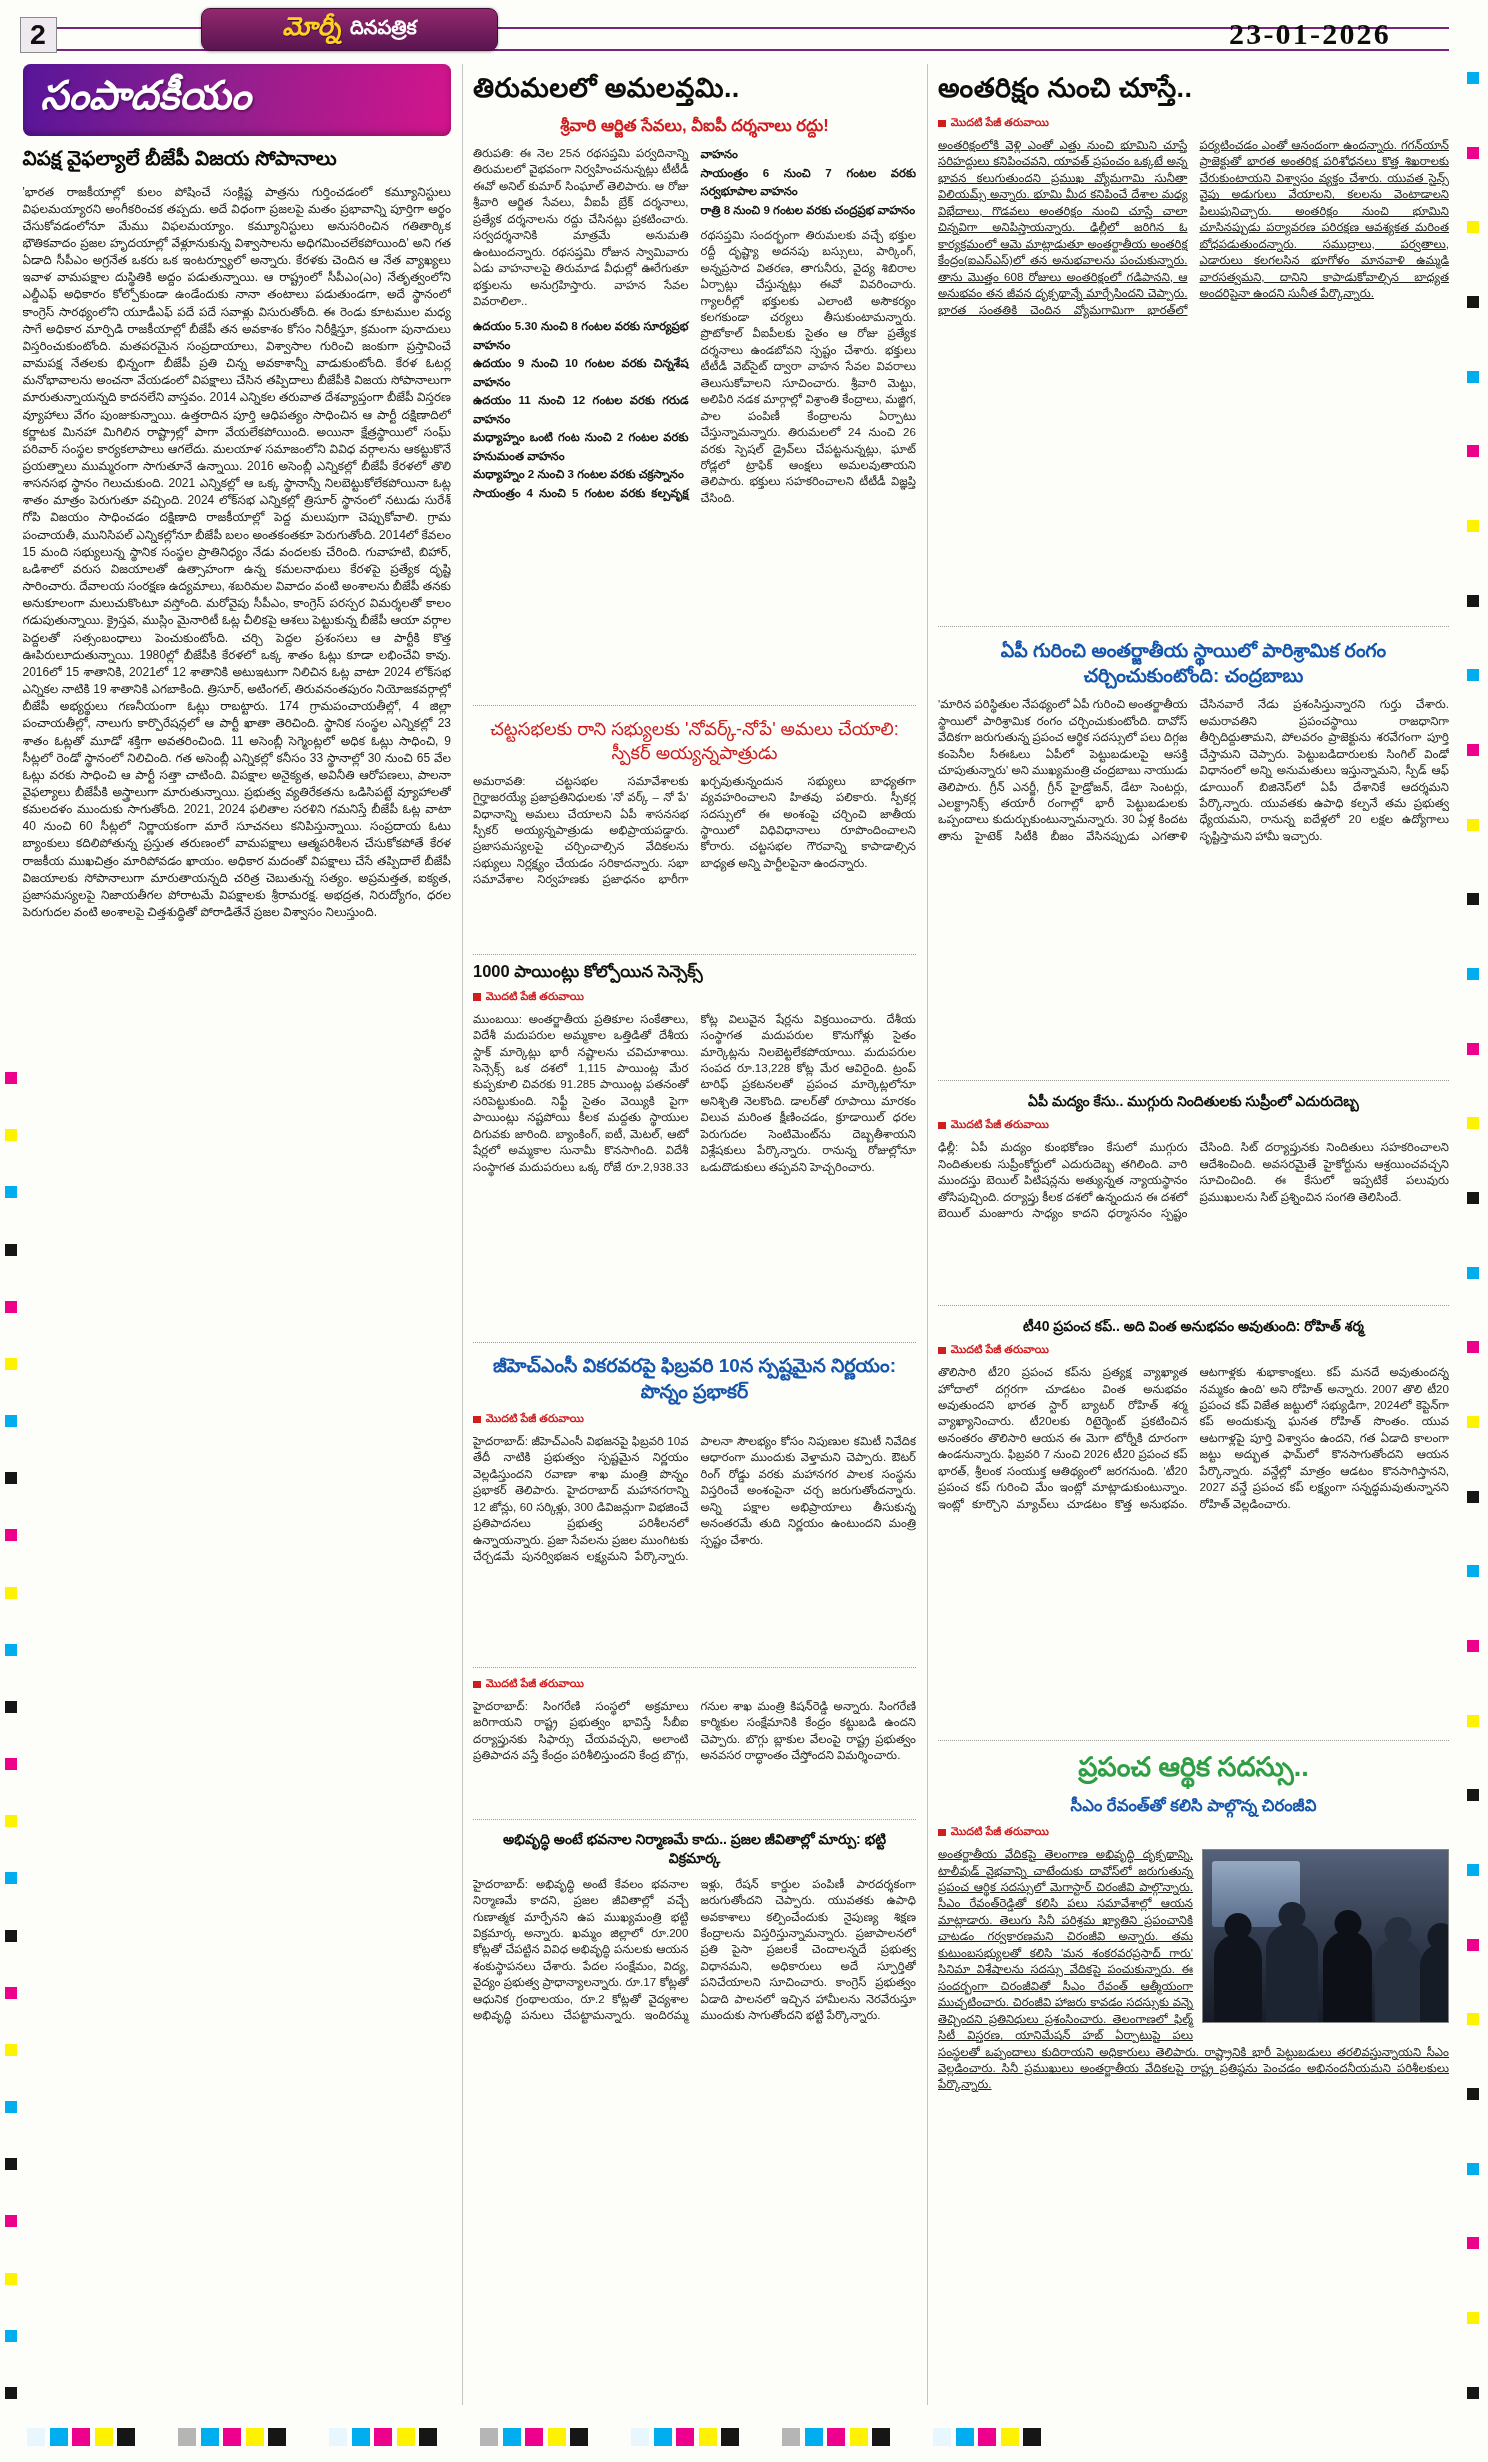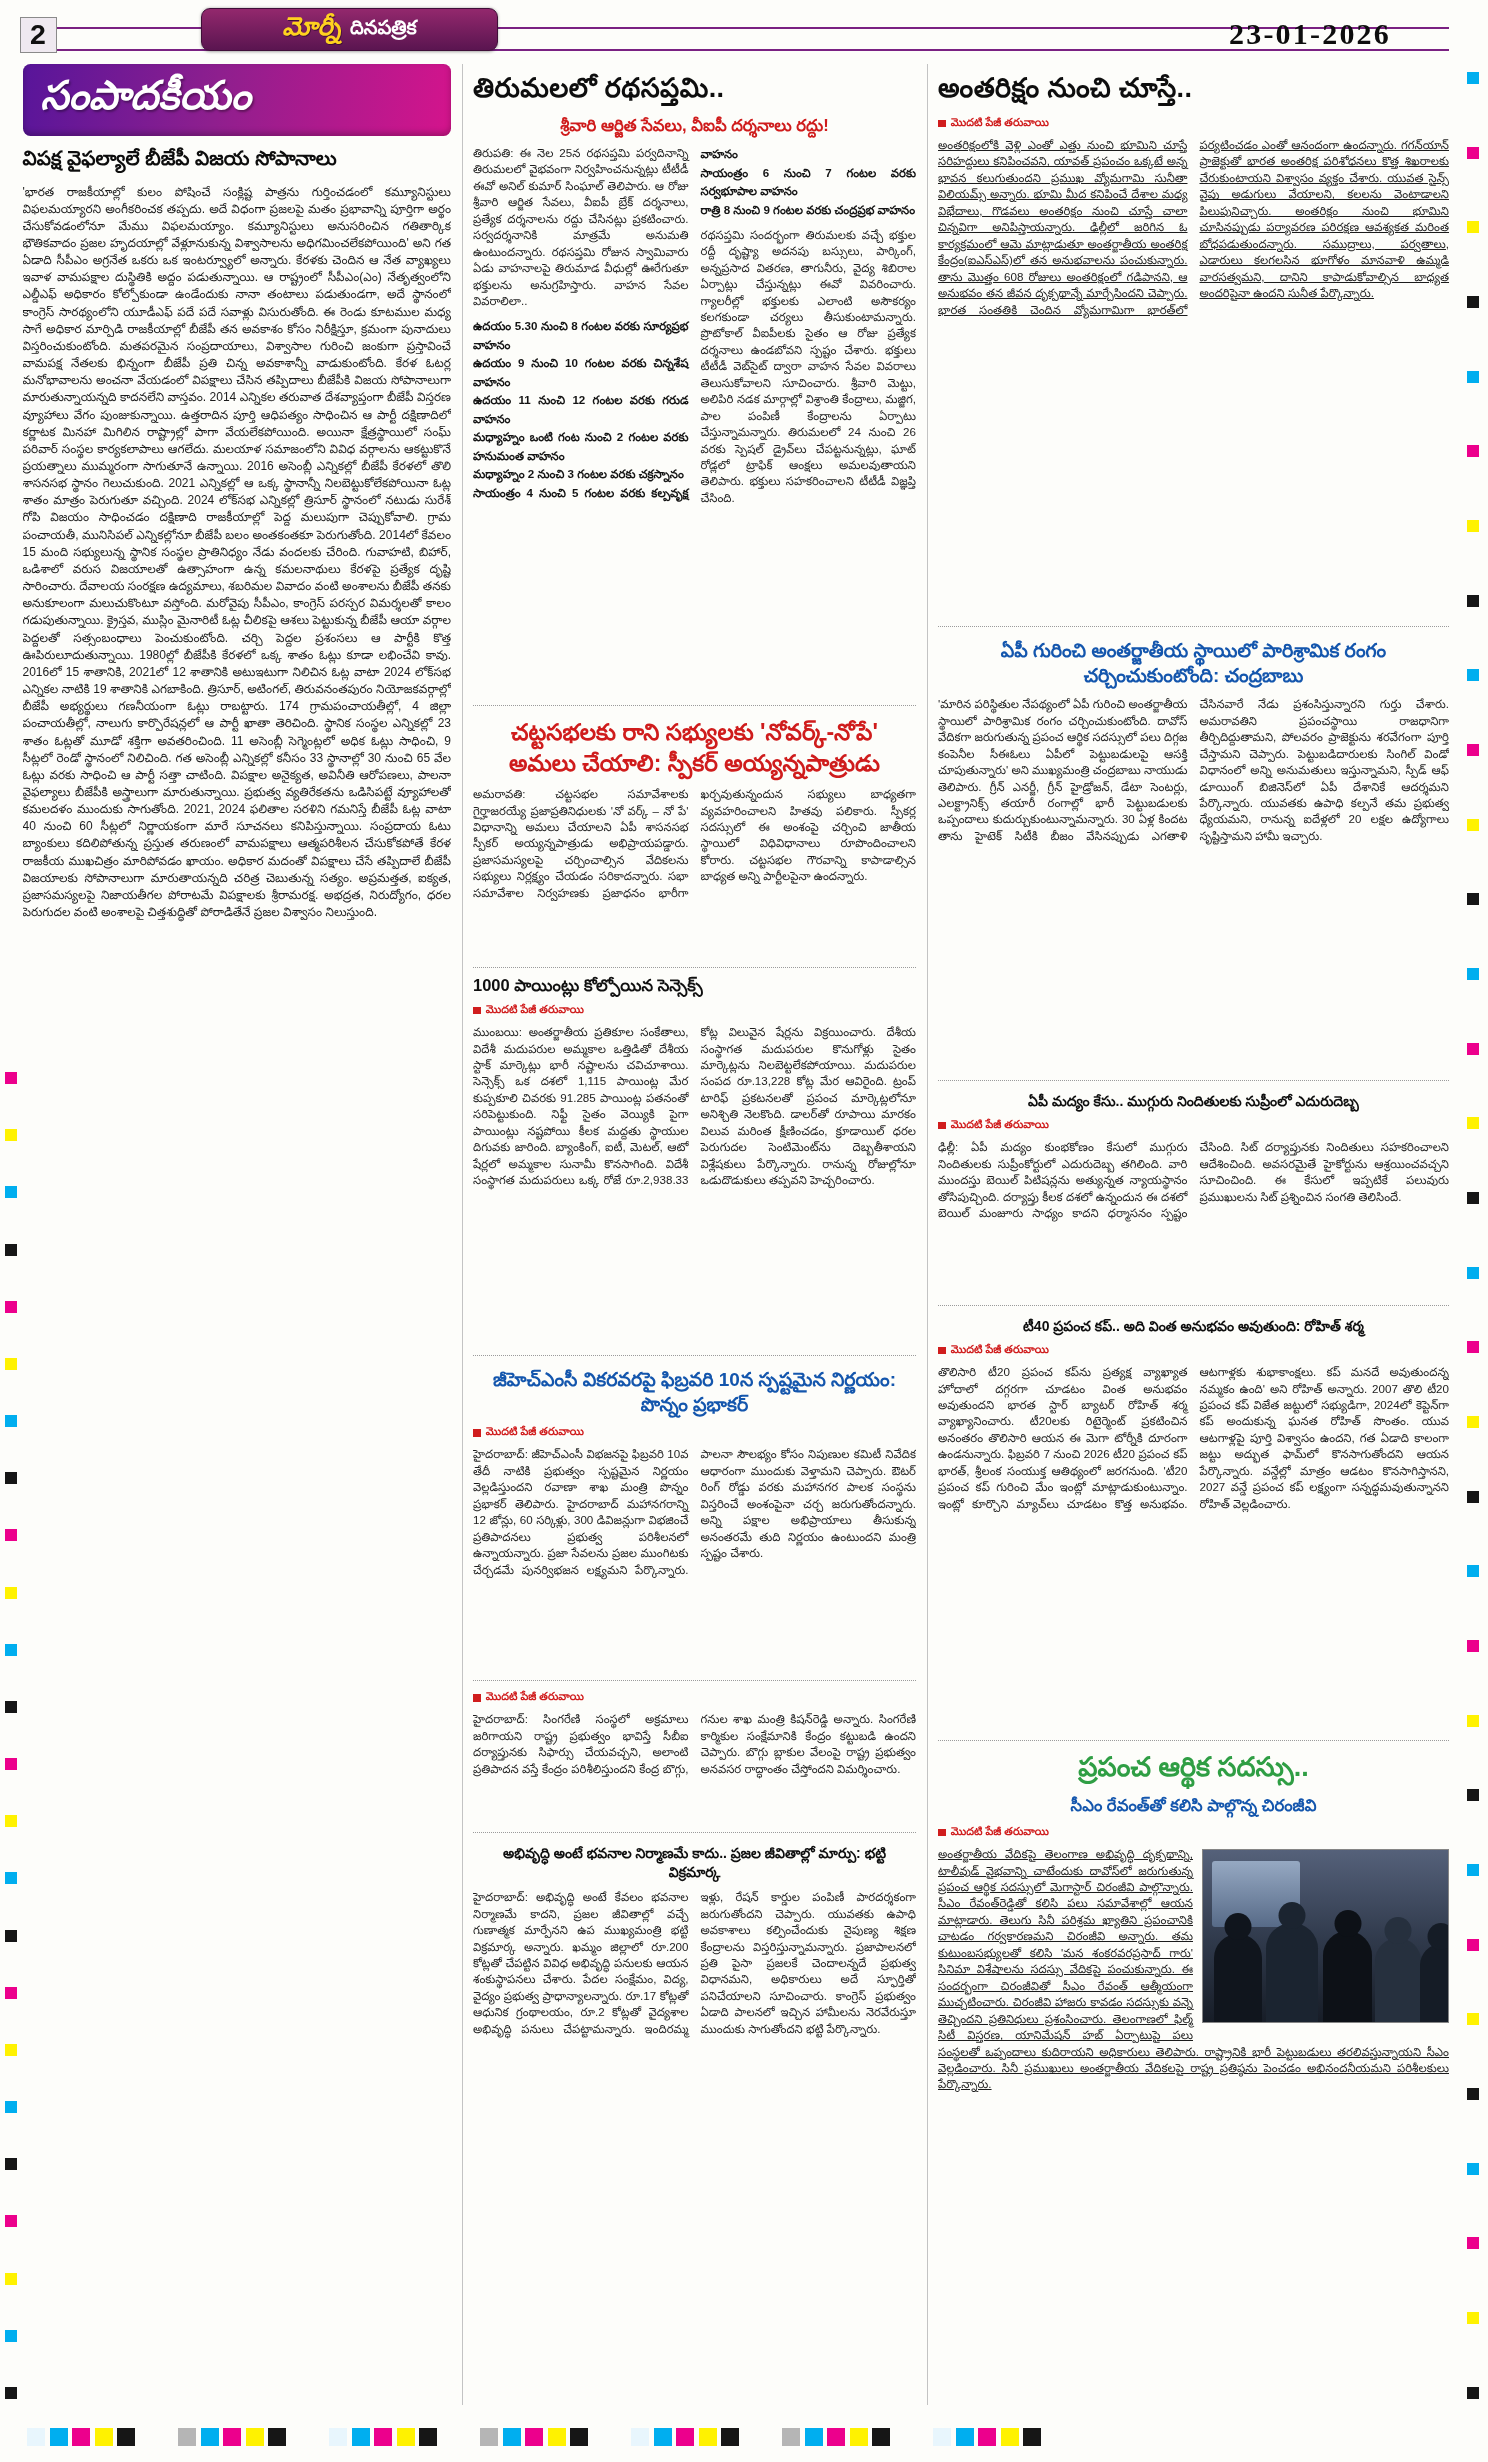--- a/index.html
+++ b/index.html
@@ -50,21 +50,21 @@
   .edit-headline { font-size:20px; font-weight:bold; color:#0d0d0d; margin:3px 0 9px; }
   .edit-body { font-size:12px; line-height:1.43; text-align:justify; height:2186px; overflow:hidden; color:#1c1c1c; }
 
   
   .article { padding:7.5px 0 9px; }
   .article + .article { border-top:1.1px dotted #9b9b9b; }
   .headline-xl { font-size:27px; font-weight:bold; color:#0e0e0e; margin:1.5px 0 6px; letter-spacing:0.4px; }
   .subhead-red   { font-size:16.5px; font-weight:bold; color:#cf1c1c; text-align:center; margin-bottom:6px; }
   .subhead-black { font-size:16.5px; font-weight:bold; color:#101010; margin-bottom:4.5px; }
   .subhead-blue  { font-size:16.5px; font-weight:bold; color:#1456ad; text-align:center; margin-bottom:6px; }
-  .headline-red-center  { font-size:23px; font-weight:bold; color:#cf1c1c; text-align:center; line-height:1.35; margin:3px 6px 7.5px; }
+  .headline-red-center  { font-size:18px; font-weight:normal; color:#cf1c1c; text-align:center; line-height:1.35; margin:3px 6px 7.5px; }
   .headline-blue-center { font-size:19px; font-weight:bold; color:#1456ad; text-align:center; line-height:1.35; margin:3px 6px 7.5px; }
   .headline-md-center   { font-size:14px; font-weight:bold; color:#0e0e0e; text-align:center; line-height:1.35; margin:3px 6px 7.5px; }
   .headline-green-center{ font-size:27px; font-weight:bold; color:#2f9e44; text-align:center; margin:3px 0 7.5px; }
 
   .cont-tag { display:flex; align-items:center; gap:5.2px; font-size:11px; font-weight:bold; color:#d01d1d; margin:1.5px 0 6px; }
   .cont-box { width:7.5px; height:7.5px; background:#d01d1d; flex:0 0 auto; }
 
   .body-2col { column-count:2; column-gap:12px; font-size:11.6px; line-height:1.42; text-align:justify; overflow:hidden; color:#1c1c1c; }
   .body-wrap { font-size:11.6px; line-height:1.42; text-align:justify; overflow:hidden; color:#1c1c1c; }
   .jp { display:block; }
@@ -174,21 +174,21 @@
       <div class="edit-banner">
         <span>సంపాదకీయం</span>
       </div>
       <h1 class="edit-headline">విపక్ష వైఫల్యాలే బీజేపీ విజయ సోపానాలు</h1>
       <div class="edit-body">'భారత రాజకీయాల్లో కులం పోషించే సంక్లిష్ట పాత్రను గుర్తించడంలో కమ్యూనిస్టులు విఫలమయ్యారని అంగీకరించక తప్పదు. అదే విధంగా ప్రజలపై మతం ప్రభావాన్ని పూర్తిగా అర్థం చేసుకోవడంలోనూ మేము విఫలమయ్యాం. కమ్యూనిస్టులు అనుసరించిన గతితార్కిక భౌతికవాదం ప్రజల హృదయాల్లో వేళ్లూనుకున్న విశ్వాసాలను అధిగమించలేకపోయింది' అని గత ఏడాది సీపీఎం అగ్రనేత ఒకరు ఒక ఇంటర్వ్యూలో అన్నారు. కేరళకు చెందిన ఆ నేత వ్యాఖ్యలు ఇవాళ వామపక్షాల దుస్థితికి అద్దం పడుతున్నాయి. ఆ రాష్ట్రంలో సీపీఎం(ఎం) నేతృత్వంలోని ఎల్డీఎఫ్ అధికారం కోల్పోకుండా ఉండేందుకు నానా తంటాలు పడుతుండగా, అదే స్థానంలో కాంగ్రెస్ సారథ్యంలోని యూడీఎఫ్ పదే పదే సవాళ్లు విసురుతోంది. ఈ రెండు కూటముల మధ్య సాగే అధికార మార్పిడి రాజకీయాల్లో బీజేపీ తన అవకాశం కోసం నిరీక్షిస్తూ, క్రమంగా పునాదులు విస్తరించుకుంటోంది. మతపరమైన సంప్రదాయాలు, విశ్వాసాల గురించి జంకుగా ప్రస్తావించే వామపక్ష నేతలకు భిన్నంగా బీజేపీ ప్రతి చిన్న అవకాశాన్నీ వాడుకుంటోంది. కేరళ ఓటర్ల మనోభావాలను అంచనా వేయడంలో విపక్షాలు చేసిన తప్పిదాలు బీజేపీకి విజయ సోపానాలుగా మారుతున్నాయన్నది కాదనలేని వాస్తవం. 2014 ఎన్నికల తరువాత దేశవ్యాప్తంగా బీజేపీ విస్తరణ వ్యూహాలు వేగం పుంజుకున్నాయి. ఉత్తరాదిన పూర్తి ఆధిపత్యం సాధించిన ఆ పార్టీ దక్షిణాదిలో కర్ణాటక మినహా మిగిలిన రాష్ట్రాల్లో పాగా వేయలేకపోయింది. అయినా క్షేత్రస్థాయిలో సంఘ్ పరివార్ సంస్థల కార్యకలాపాలు ఆగలేదు. మలయాళ సమాజంలోని వివిధ వర్గాలను ఆకట్టుకొనే ప్రయత్నాలు ముమ్మరంగా సాగుతూనే ఉన్నాయి. 2016 అసెంబ్లీ ఎన్నికల్లో బీజేపీ కేరళలో తొలి శాసనసభ స్థానం గెలుచుకుంది. 2021 ఎన్నికల్లో ఆ ఒక్క స్థానాన్నీ నిలబెట్టుకోలేకపోయినా ఓట్ల శాతం మాత్రం పెరుగుతూ వచ్చింది. 2024 లోక్‌సభ ఎన్నికల్లో త్రిసూర్ స్థానంలో నటుడు సురేశ్ గోపి విజయం సాధించడం దక్షిణాది రాజకీయాల్లో పెద్ద మలుపుగా చెప్పుకోవాలి. గ్రామ పంచాయతీ, మునిసిపల్ ఎన్నికల్లోనూ బీజేపీ బలం అంతకంతకూ పెరుగుతోంది. 2014లో కేవలం 15 మంది సభ్యులున్న స్థానిక సంస్థల ప్రాతినిధ్యం నేడు వందలకు చేరింది. గువాహటి, బిహార్, ఒడిశాలో వరుస విజయాలతో ఉత్సాహంగా ఉన్న కమలనాథులు కేరళపై ప్రత్యేక దృష్టి సారించారు. దేవాలయ సంరక్షణ ఉద్యమాలు, శబరిమల వివాదం వంటి అంశాలను బీజేపీ తనకు అనుకూలంగా మలుచుకొంటూ వస్తోంది. మరోవైపు సీపీఎం, కాంగ్రెస్ పరస్పర విమర్శలతో కాలం గడుపుతున్నాయి. క్రైస్తవ, ముస్లిం మైనారిటీ ఓట్ల చీలికపై ఆశలు పెట్టుకున్న బీజేపీ ఆయా వర్గాల పెద్దలతో సత్సంబంధాలు పెంచుకుంటోంది. చర్చి పెద్దల ప్రశంసలు ఆ పార్టీకి కొత్త ఊపిరులూదుతున్నాయి. 1980ల్లో బీజేపీకి కేరళలో ఒక్క శాతం ఓట్లు కూడా లభించేవి కావు. 2016లో 15 శాతానికి, 2021లో 12 శాతానికి అటుఇటుగా నిలిచిన ఓట్ల వాటా 2024 లోక్‌సభ ఎన్నికల నాటికి 19 శాతానికి ఎగబాకింది. త్రిసూర్, అటింగల్, తిరువనంతపురం నియోజకవర్గాల్లో బీజేపీ అభ్యర్థులు గణనీయంగా ఓట్లు రాబట్టారు. 174 గ్రామపంచాయతీల్లో, 4 జిల్లా పంచాయతీల్లో, నాలుగు కార్పొరేషన్లలో ఆ పార్టీ ఖాతా తెరిచింది. స్థానిక సంస్థల ఎన్నికల్లో 23 శాతం ఓట్లతో మూడో శక్తిగా అవతరించింది. 11 అసెంబ్లీ సెగ్మెంట్లలో అధిక ఓట్లు సాధించి, 9 సీట్లలో రెండో స్థానంలో నిలిచింది. గత అసెంబ్లీ ఎన్నికల్లో కనీసం 33 స్థానాల్లో 30 నుంచి 65 వేల ఓట్లు వరకు సాధించి ఆ పార్టీ సత్తా చాటింది. విపక్షాల అనైక్యత, అవినీతి ఆరోపణలు, పాలనా వైఫల్యాలు బీజేపీకి అస్త్రాలుగా మారుతున్నాయి. ప్రభుత్వ వ్యతిరేకతను ఒడిసిపట్టే వ్యూహాలతో కమలదళం ముందుకు సాగుతోంది. 2021, 2024 ఫలితాల సరళిని గమనిస్తే బీజేపీ ఓట్ల వాటా 40 నుంచి 60 సీట్లలో నిర్ణాయకంగా మారే సూచనలు కనిపిస్తున్నాయి. సంప్రదాయ ఓటు బ్యాంకులు కదిలిపోతున్న ప్రస్తుత తరుణంలో వామపక్షాలు ఆత్మపరిశీలన చేసుకోకపోతే కేరళ రాజకీయ ముఖచిత్రం మారిపోవడం ఖాయం. అధికార మదంతో విపక్షాలు చేసే తప్పిదాలే బీజేపీ విజయాలకు సోపానాలుగా మారుతాయన్నది చరిత్ర చెబుతున్న సత్యం. అప్రమత్తత, ఐక్యత, ప్రజాసమస్యలపై నిజాయతీగల పోరాటమే విపక్షాలకు శ్రీరామరక్ష. అభద్రత, నిరుద్యోగం, ధరల పెరుగుదల వంటి అంశాలపై చిత్తశుద్ధితో పోరాడితేనే ప్రజల విశ్వాసం నిలుస్తుంది.</div>
     </section>
 
     <section class="col-mid">
 
       <article class="article">
-        <h2 class="headline-xl">తిరుమలలో రథసప్తమి..</h2>
+        <h2 class="headline-xl">తిరుమలలో అమలవ్తమి..</h2>
         <h3 class="subhead-red">శ్రీవారి ఆర్జిత సేవలు, వీఐపీ దర్శనాలు రద్దు!</h3>
         <div class="body-2col bh735">
           <span class="jp">తిరుపతి: ఈ నెల 25న రథసప్తమి పర్వదినాన్ని తిరుమలలో వైభవంగా నిర్వహించనున్నట్లు టీటీడీ ఈవో అనిల్ కుమార్ సింఘాల్ తెలిపారు. ఆ రోజు శ్రీవారి ఆర్జిత సేవలు, వీఐపీ బ్రేక్ దర్శనాలు, ప్రత్యేక దర్శనాలను రద్దు చేసినట్లు ప్రకటించారు. సర్వదర్శనానికి మాత్రమే అనుమతి ఉంటుందన్నారు. రథసప్తమి రోజున స్వామివారు ఏడు వాహనాలపై తిరుమాడ వీధుల్లో ఊరేగుతూ భక్తులను అనుగ్రహిస్తారు. వాహన సేవల వివరాలిలా..</span>
           <div class="schedule">ఉదయం 5.30 నుంచి 8 గంటల వరకు సూర్యప్రభ వాహనం
 ఉదయం 9 నుంచి 10 గంటల వరకు చిన్నశేష వాహనం
 ఉదయం 11 నుంచి 12 గంటల వరకు గరుడ వాహనం
 మధ్యాహ్నం ఒంటి గంట నుంచి 2 గంటల వరకు హనుమంత వాహనం
 మధ్యాహ్నం 2 నుంచి 3 గంటల వరకు చక్రస్నానం
 సాయంత్రం 4 నుంచి 5 గంటల వరకు కల్పవృక్ష వాహనం
 సాయంత్రం 6 నుంచి 7 గంటల వరకు సర్వభూపాల వాహనం

